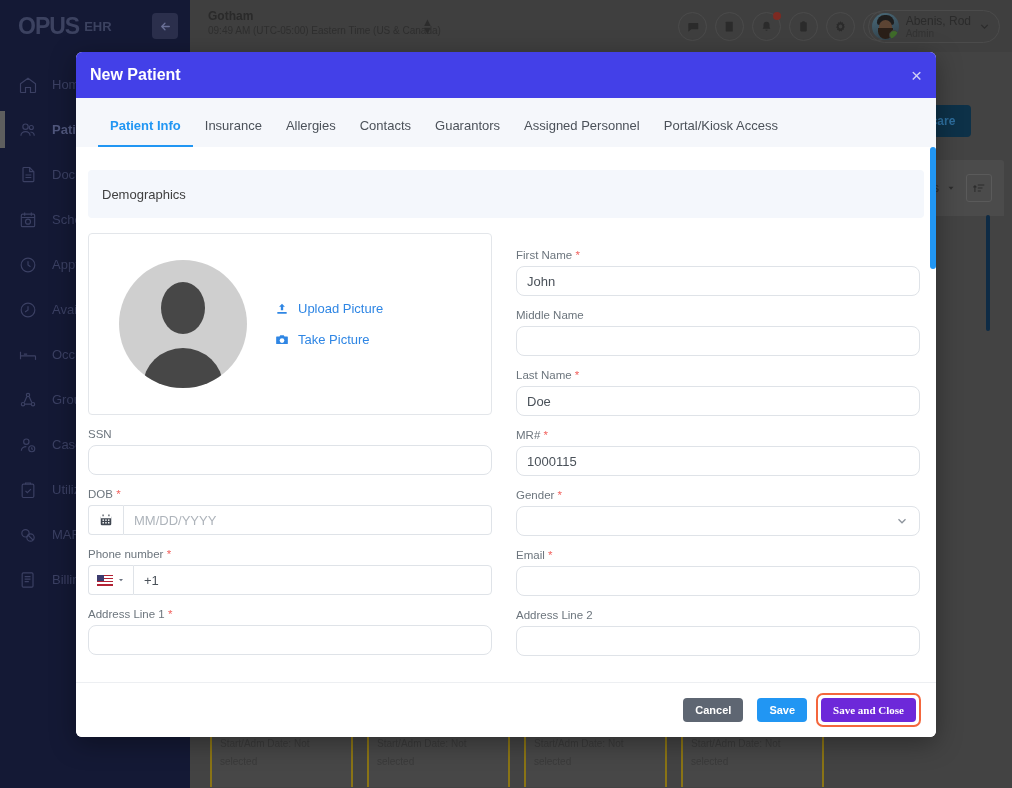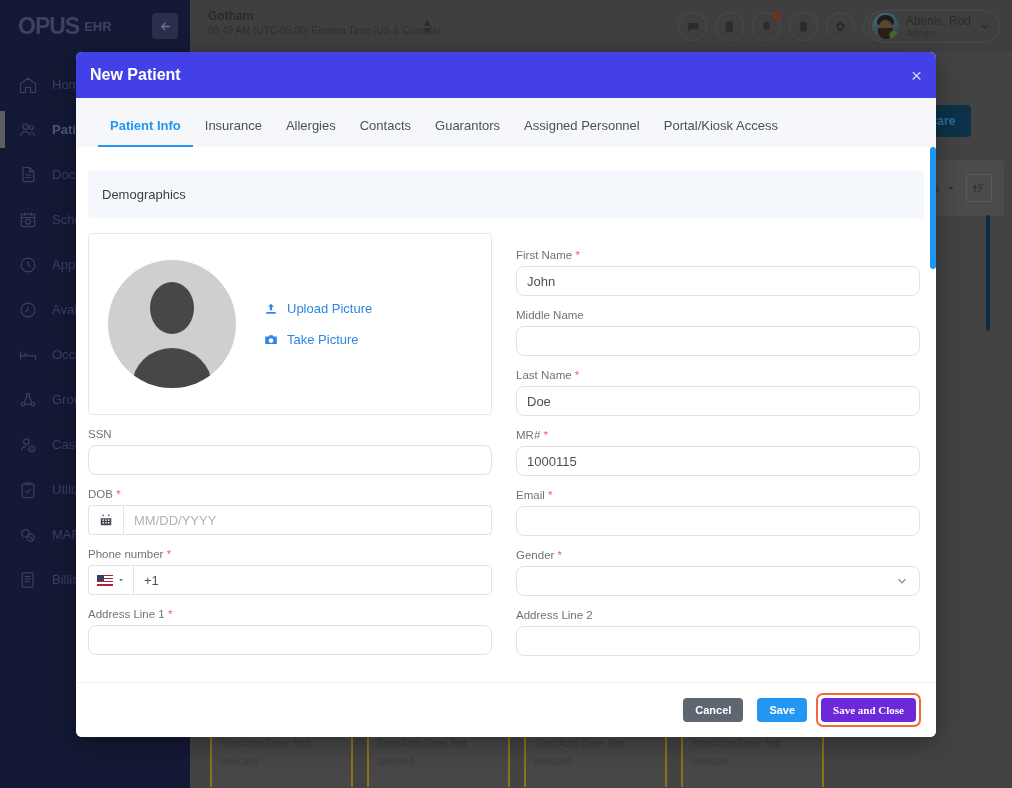--- a/index.html
+++ b/index.html
@@ -67,21 +67,21 @@
   .m-tabs{height:49px;background:#f5f7fb;border-bottom:2px solid #737373;display:flex;align-items:flex-end;padding:0 22px;}
   .tab{font-size:13px;color:#4b5159;padding:0 12px 14px 12px;position:relative;white-space:nowrap;}
   .tab.active{color:#2196f3;font-weight:bold;}
   .tab.active:after{content:"";position:absolute;left:0;right:0;bottom:-1px;height:3px;background:#2196f3;}
   .m-body{position:absolute;left:0;right:0;top:95px;bottom:54px;background:#fff;overflow:hidden;}
   .m-scrollthumb{position:absolute;right:0px;top:0px;width:6px;height:122px;background:#2196f3;border-radius:3px;}
   .sect-head{margin:23px 12px 0 12px;background:#f4f7fc;border-radius:4px;height:48px;display:flex;align-items:center;padding-left:14px;}
   .sect-head span{font-size:13px;color:#404040;}
   .grid{display:flex;padding:0 12px;margin-top:15px;gap:24px;}
   .col{width:404px;}
-  .photo-card{border:1px solid #e3e6ea;border-radius:4px;height:182px;display:flex;align-items:center;padding-left:19px;gap:28px;box-sizing:border-box;}
+  .photo-card{border:1px solid #e3e6ea;border-radius:4px;height:182px;display:flex;align-items:center;padding-left:30px;gap:28px;box-sizing:border-box;}
   .photo-links{display:flex;flex-direction:column;gap:16px;}
   .plink{display:flex;align-items:center;gap:9px;color:#2f86e4;font-size:13px;cursor:pointer;}
   .plink svg{fill:#2f86e4;}
   .fld{margin-top:13px;}
   .fld:first-child{margin-top:16px;}
   .lab{font-size:11.5px;color:#6c757d;margin-bottom:5px;display:block;}
   .req{color:#f2635f;}
   .inp{height:30px;border:1px solid #dfe3e8;border-radius:8px;display:flex;align-items:center;padding:0 10px;
        font-size:13px;color:#4a5159;box-sizing:border-box;background:#fff;}
   .inp.ph{color:#aeb4bb;}
@@ -430,33 +430,33 @@
         </div>
         <div class="fld">
           <label class="lab"><span>Last Name</span> <span class="req">*</span></label>
           <div class="inp">Doe</div>
         </div>
         <div class="fld">
           <label class="lab"><span>MR#</span> <span class="req">*</span></label>
           <div class="inp">1000115</div>
         </div>
         <div class="fld">
-          <label class="lab"><span>Email</span> <span class="req">*</span></label>
-          <div class="inp"></div>
-        </div>
-        <div class="fld">
           <label class="lab"><span>Gender</span> <span class="req">*</span></label>
           <div class="inp sel">
             <span></span>
             <svg width="14" height="14" viewBox="0 0 24 24" fill="none" stroke="#8d949c" stroke-width="2.2">
                 <path d="M6 9l6 6 6-6"></path>
               </svg>
           </div>
         </div>
         <div class="fld">
+          <label class="lab"><span>Email</span> <span class="req">*</span></label>
+          <div class="inp"></div>
+        </div>
+        <div class="fld">
           <label class="lab">Address Line 2</label>
           <div class="inp"></div>
         </div>
       </div>
 
     </div>
   </div>
 
   <div class="m-foot">
     <div class="btn cancel">Cancel</div>

